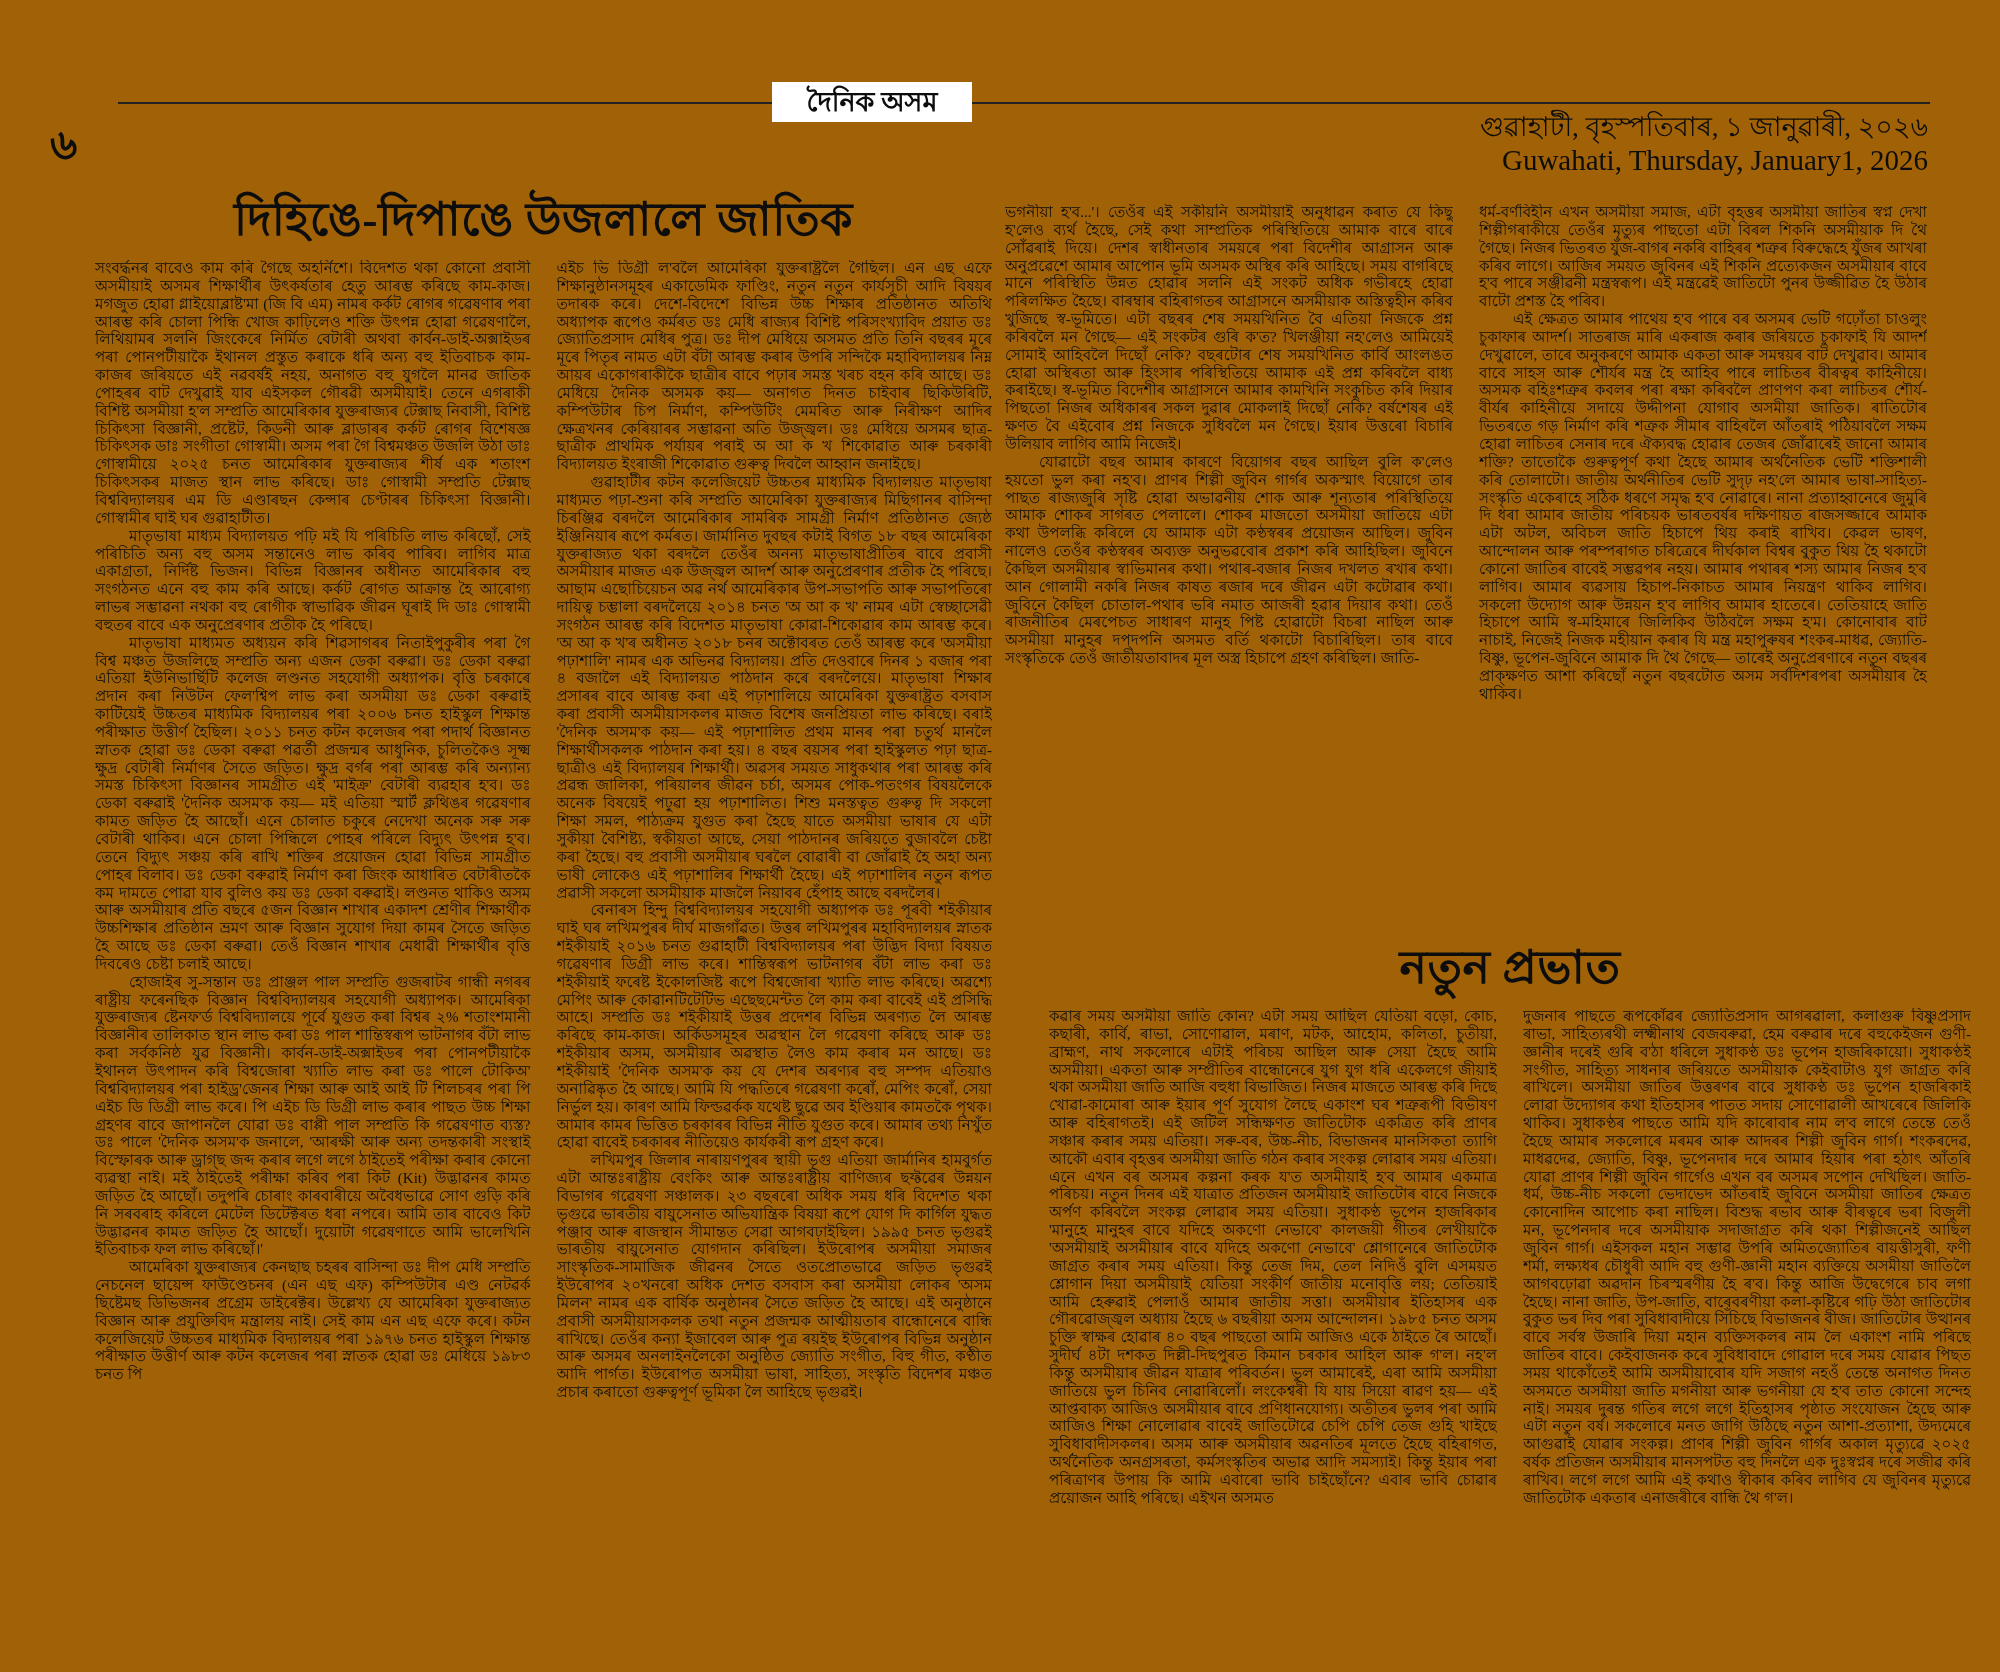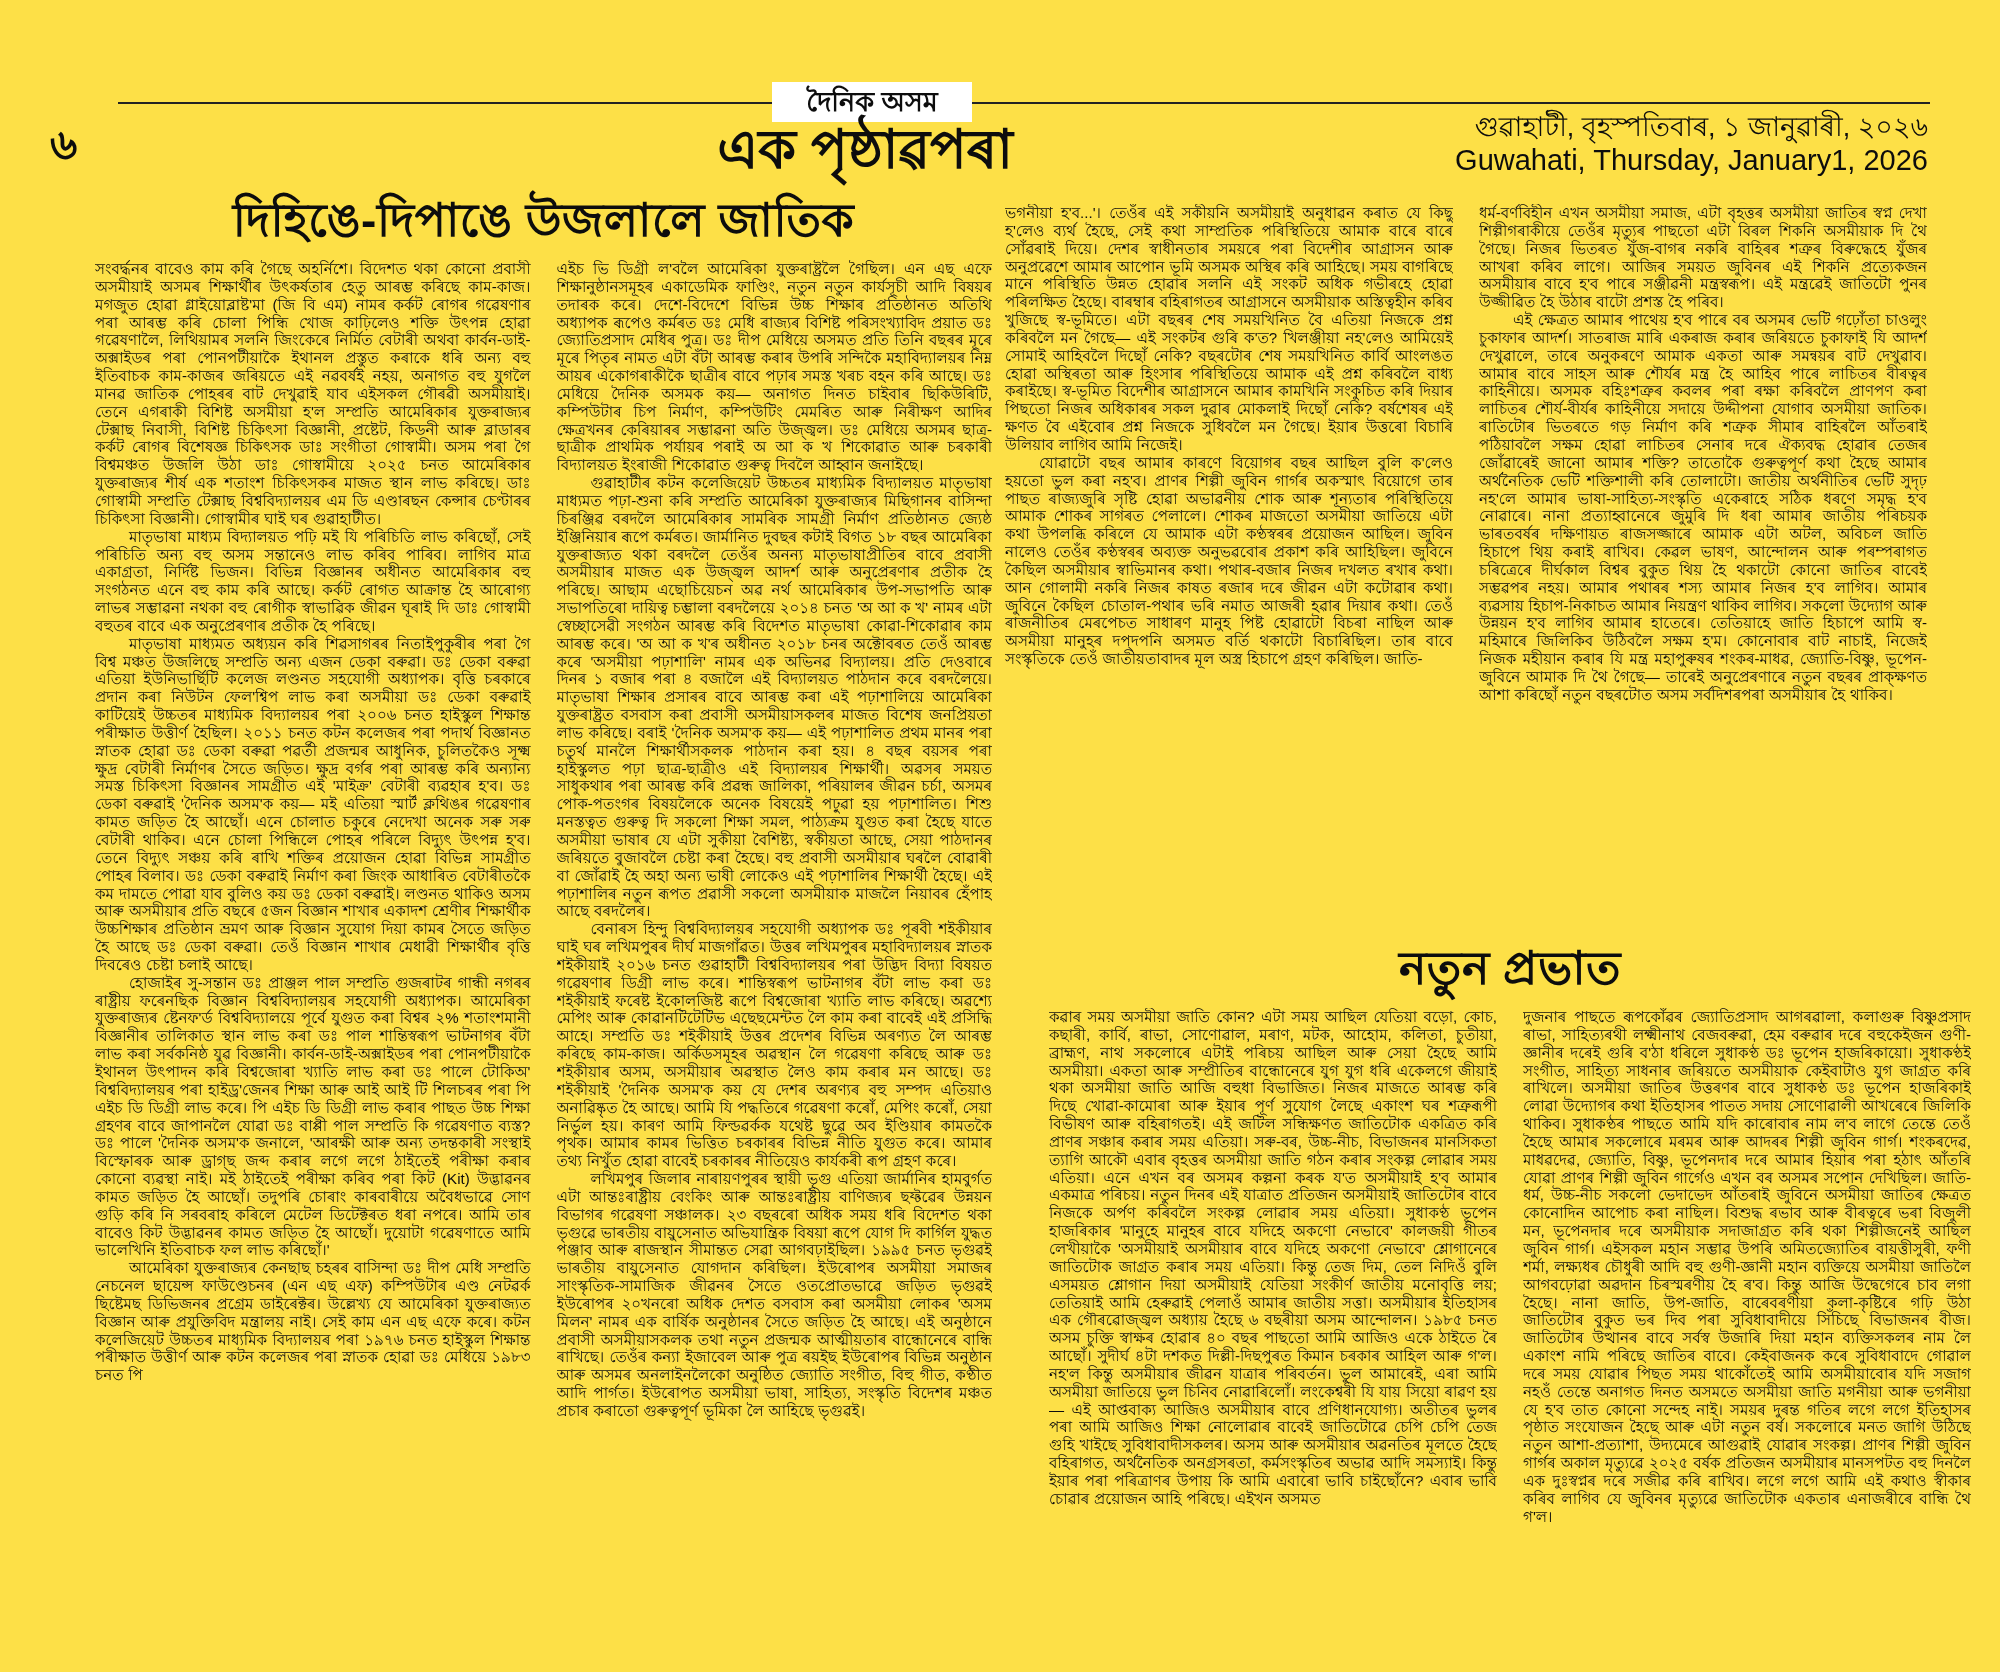--- a/index.html
+++ b/index.html
@@ -1,18 +1,18 @@
 <!DOCTYPE html>
 <html><head>
 <meta charset="utf-8">
 <style>
   html,body{margin:0;padding:0;background:#e8e8e4;}
   #page{
-    position:relative; width:2000px; height:1672px; background:#fde047;
-    font-family:Liberation Sans, sans-serif; color:#0d0d0d; overflow:hidden;
+    position:relative; width:2000px; height:1672px; background:#a16207;
+    font-family:Liberation Serif, serif; color:#0d0d0d; overflow:hidden;
   }
   
   .head-rule{position:absolute; top:102px; left:118px; width:1812px; height:2px; background:#222;}
   .masthead{
     position:absolute; top:82px; left:772px; width:200px; text-align:center;
     background:#fff; font-size:27px; font-weight:bold; line-height:40px;
   }
   .page-number{position:absolute; top:112px; left:50px; font-size:42px; font-weight:bold;}
   .section-title{
     position:absolute; top:118px; left:560px; width:610px; text-align:center;
@@ -43,21 +43,20 @@
   #article-right-bottom .col{height:608px;}
 </style>
 </head>
 <body>
 
 <div id="page">
 
   <div class="head-rule"></div>
   <div class="masthead">দৈনিক অসম</div>
   <div class="page-number">৬</div>
-  <div class="section-title">এক পৃষ্ঠাৱপৰা</div>
   <div class="date-block">
     <div class="date-as">গুৱাহাটী, বৃহস্পতিবাৰ, ১ জানুৱাৰী, ২০২৬</div>
     <div class="date-en">Guwahati, Thursday, January1, 2026</div>
   </div>
 
   <div class="article" id="article-left">
     <h2 class="headline">দিহিঙে-দিপাঙে উজলালে জাতিক</h2>
     <div class="cols">
       <div class="col">
           <p>সংবৰ্দ্ধনৰ বাবেও কাম কৰি গৈছে অহৰ্নিশে। বিদেশত থকা কোনো প্ৰবাসী অসমীয়াই অসমৰ শিক্ষাৰ্থীৰ উৎকৰ্ষতাৰ হেতু আৰম্ভ কৰিছে কাম-কাজ। মগজুত হোৱা গ্লাইয়োব্লাষ্ট'মা (জি বি এম) নামৰ কৰ্কট ৰোগৰ গৱেষণাৰ পৰা আৰম্ভ কৰি চোলা পিন্ধি খোজ কাঢ়িলেও শক্তি উৎপন্ন হোৱা গৱেষণালৈ, লিথিয়ামৰ সলনি জিংকেৰে নিৰ্মিত বেটাৰী অথবা কাৰ্বন-ডাই-অক্সাইডৰ পৰা পোনপটীয়াকৈ ইথানল প্ৰস্তুত কৰাকে ধৰি অন্য বহু ইতিবাচক কাম-কাজৰ জৰিয়তে এই নৱবৰ্ষই নহয়, অনাগত বহু যুগলৈ মানৱ জাতিক পোহৰৰ বাট দেখুৱাই যাব এইসকল গৌৰৱী অসমীয়াই। তেনে এগৰাকী বিশিষ্ট অসমীয়া হ'ল সম্প্ৰতি আমেৰিকাৰ যুক্তৰাজ্যৰ টেক্সাছ নিবাসী, বিশিষ্ট চিকিৎসা বিজ্ঞানী, প্ৰষ্টেট, কিডনী আৰু ব্লাডাৰৰ কৰ্কট ৰোগৰ বিশেষজ্ঞ চিকিৎসক ডাঃ সংগীতা গোস্বামী। অসম পৰা গৈ বিশ্বমঞ্চত উজলি উঠা ডাঃ গোস্বামীয়ে ২০২৫ চনত আমেৰিকাৰ যুক্তৰাজ্যৰ শীৰ্ষ এক শতাংশ চিকিৎসকৰ মাজত স্থান লাভ কৰিছে। ডাঃ গোস্বামী সম্প্ৰতি টেক্সাছ বিশ্ববিদ্যালয়ৰ এম ডি এণ্ডাৰছন কেন্সাৰ চেণ্টাৰৰ চিকিৎসা বিজ্ঞানী। গোস্বামীৰ ঘাই ঘৰ গুৱাহাটীত।</p>

